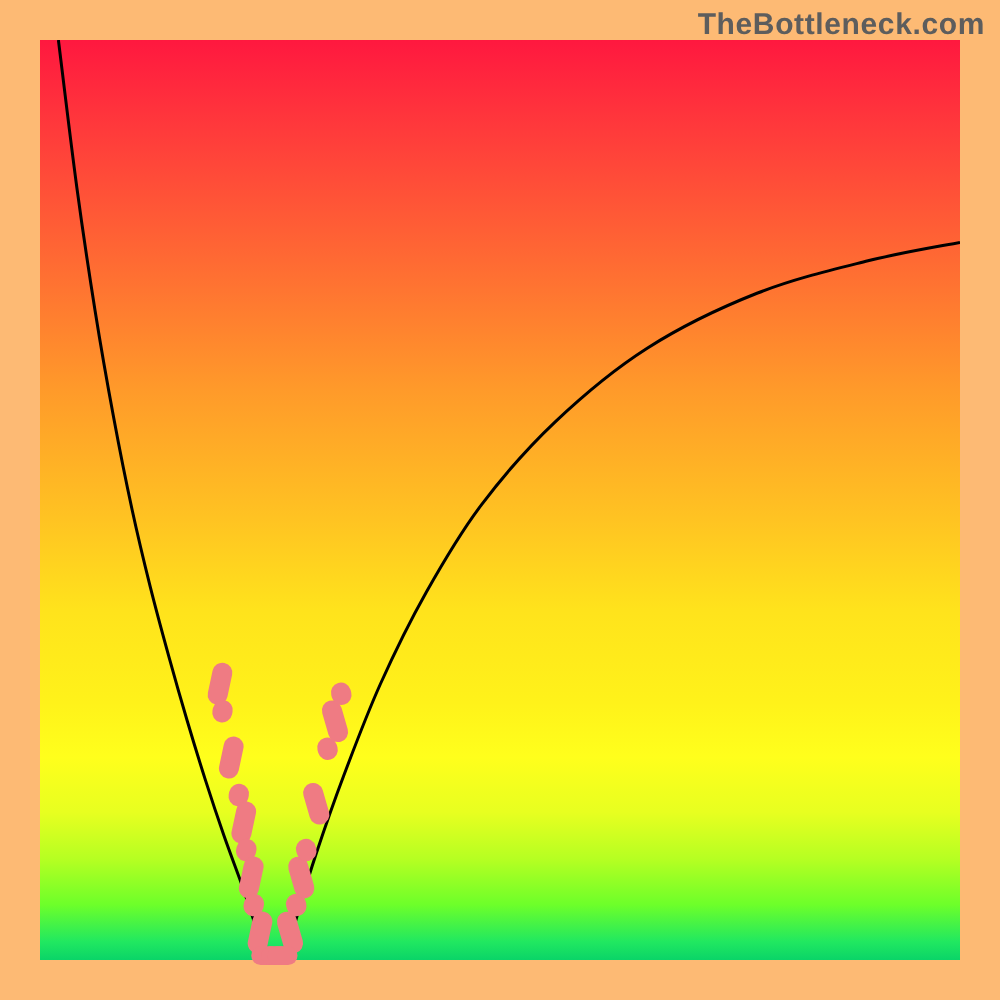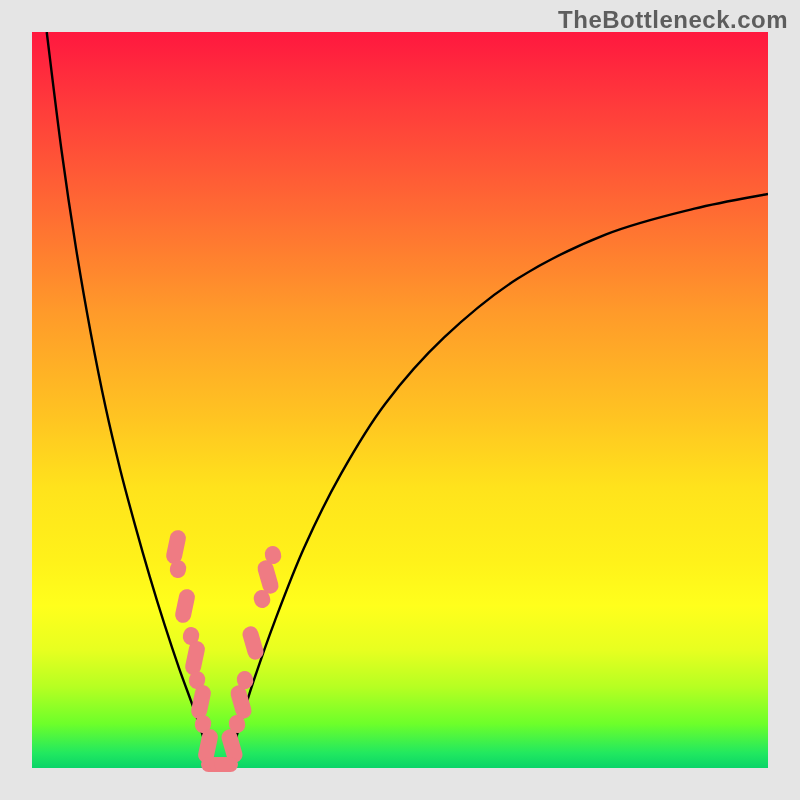--- a/index.html
+++ b/index.html
@@ -1,17 +1,17 @@
 <!DOCTYPE html>
 <html><head>
 <meta charset="utf-8">
 <style>
   html,body{margin:0;padding:0;width:800px;height:800px;overflow:hidden;background:#000;
     font-family:Arial,Helvetica,sans-serif}
-  .frame{position:relative;width:800px;height:800px;background:#e5e5e5}
+  .frame{position:relative;width:800px;height:800px;background:#fdba74}
   .plot{position:absolute;left:32px;top:32px;width:736px;height:736px;
     background:linear-gradient(to bottom,
       #ff183f 0%, #ff3b3b 10%, #ff6a33 24%, #ff9a2a 38%,
       #ffc322 52%, #ffe31c 62%, #fff21a 72%, #ffff1c 78%,
       #e7ff20 84%, #b6ff22 89%, #6dff2a 94%, #21e860 98%, #0ad468 100%)}
   .wm{position:absolute;top:6px;right:12px;color:#5d5d5d;font-size:24px;
     font-weight:600;letter-spacing:.5px}
   svg.curve{position:absolute;left:0;top:0;width:736px;height:736px}
   .bead{position:absolute;background:#ef7b83;border-radius:8px}
 </style>

